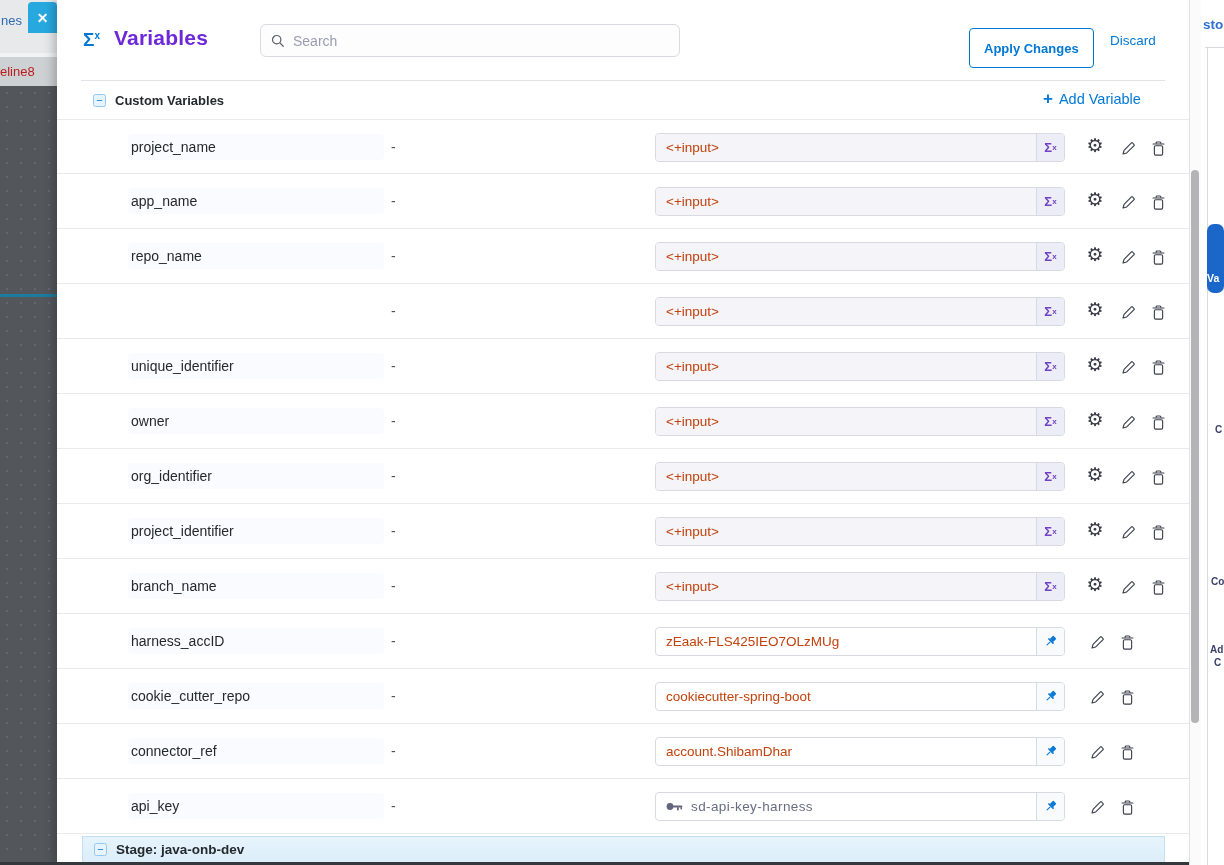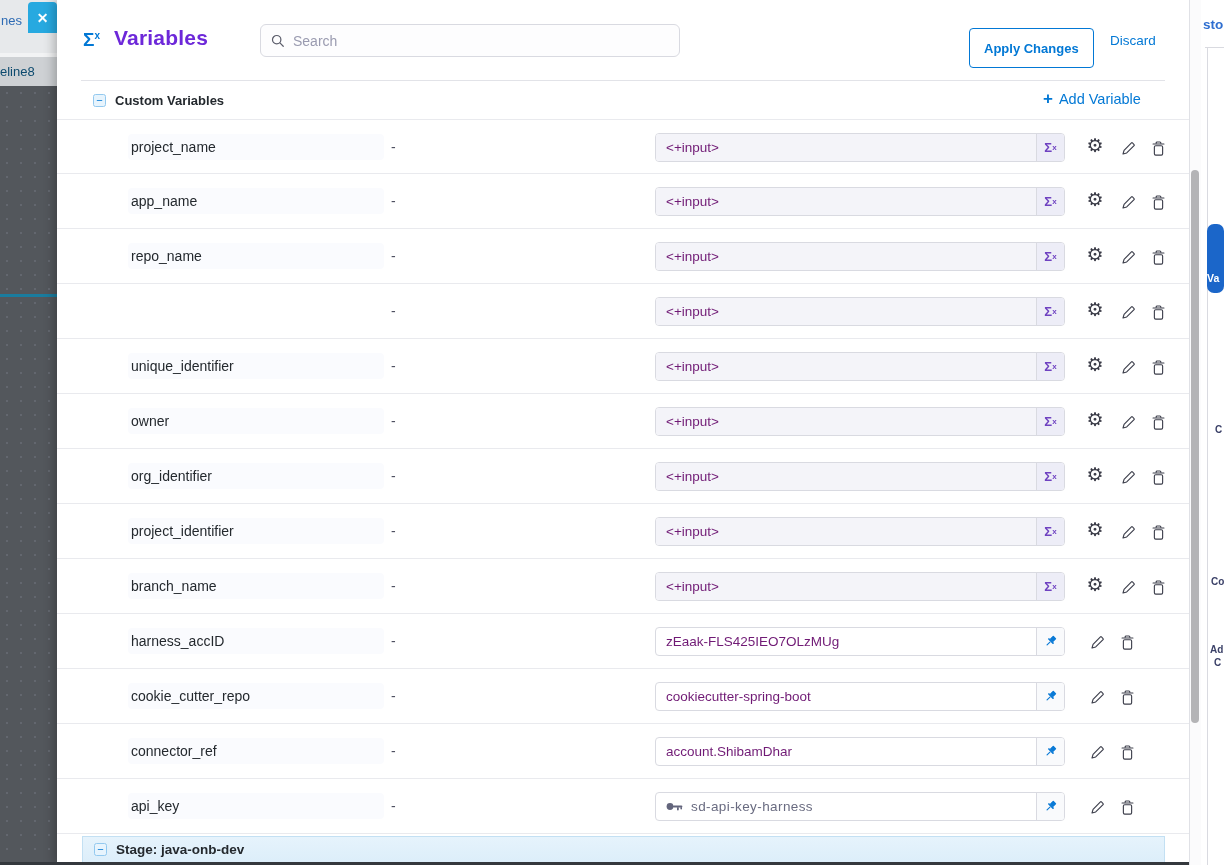--- a/index.html
+++ b/index.html
@@ -8,21 +8,21 @@
   .abs { position:absolute; }
 
   
   #left-strip { left:0; top:0; width:57px; height:865px; background:#54585d; }
   #backdrop-topbar { left:0; top:0; width:57px; height:53px; background:#e7e9eb; }
   #pipelines-link { left:1px; top:13px; font-size:13px; color:#2e6bb4; }
   #close-btn { left:28px; top:2px; width:29px; height:31px; background:#27a9e0; border:none;
     border-radius:4px 4px 0 0; color:#fff; font-size:14px; font-weight:bold; cursor:pointer; }
   #backdrop-lightline { left:0; top:53px; width:57px; height:4px; background:#f2f3f4; }
   #backdrop-tabbar { left:0; top:57px; width:57px; height:29px; background:#ced1d4; }
-  #pipeline-tab-label { left:0; top:7px; font-size:13px; color:#0c4a6e; white-space:nowrap; }
+  #pipeline-tab-label { left:0; top:7px; font-size:13px; color:#b91c1c; white-space:nowrap; }
   #backdrop-canvas { left:0; top:86px; width:57px; height:779px; background:#53575c;
     background-image:radial-gradient(#63676f 1px, transparent 1.2px); background-size:14px 14px; }
   #canvas-teal-line { left:0; top:208px; width:57px; height:3px; background:#1a7c9e; }
 
   
   #panel { left:57px; top:0; width:1132px; height:865px; background:#ffffff;
     box-shadow:-3px 0 10px rgba(0,0,0,.25); }
   #panel-title-icon { left:26px; top:29px; color:#0278d5; font-size:19px; font-weight:bold; }
   #panel-title-icon sup { font-size:10px; font-weight:bold; }
   #panel-title { left:57px; top:26px; font-size:21px; font-weight:bold; color:#6d28d9; letter-spacing:.2px; }
@@ -49,21 +49,21 @@
 
   #rows { left:0; top:119px; width:1132px; }
   .var-row { position:relative; height:55px; border-bottom:1px solid #e9eaee; }
   .var-row:first-child { border-top:1px solid #e9eaee; }
   .var-pill { position:absolute; left:71px; top:14px; width:256px; height:26px; background:#fafbfe;
     border-radius:4px; font-size:14px; color:#24292e; line-height:26px; padding-left:3px; }
   .var-desc { position:absolute; left:334px; top:0; line-height:55px; font-size:14px; color:#4f5162; }
   .var-input { position:absolute; left:598px; top:13px; width:410px; height:29px;
     border:1px solid #d9dae1; border-radius:4px; display:flex; overflow:hidden; background:#fff; }
   .var-input .val { flex:1; display:flex; align-items:center; padding-left:10px; font-size:13.5px;
-    color:#701a75; white-space:nowrap; }
+    color:#c2410c; white-space:nowrap; }
   .type-runtime .var-input .val { background:#f4f4f9; }
   .type-secret .var-input .val { color:#696b80; letter-spacing:.4px; }
   .var-input .suffix { width:28px; border-left:1px solid #d9dae1; display:flex; align-items:center;
     justify-content:center; cursor:pointer; }
   .suffix-sigma { background:#ededf7; color:#6f42c1; font-size:13px; font-weight:bold; }
   .suffix-sigma sup { font-size:8px; }
   .suffix-pin { background:#f9fafc; }
   .key-icon { margin-right:8px; display:inline-flex; }
   .var-row:not(.type-secret) .key-icon { display:none; }
   .row-icon { position:absolute; top:16px; width:24px; height:24px; display:flex; align-items:center;

